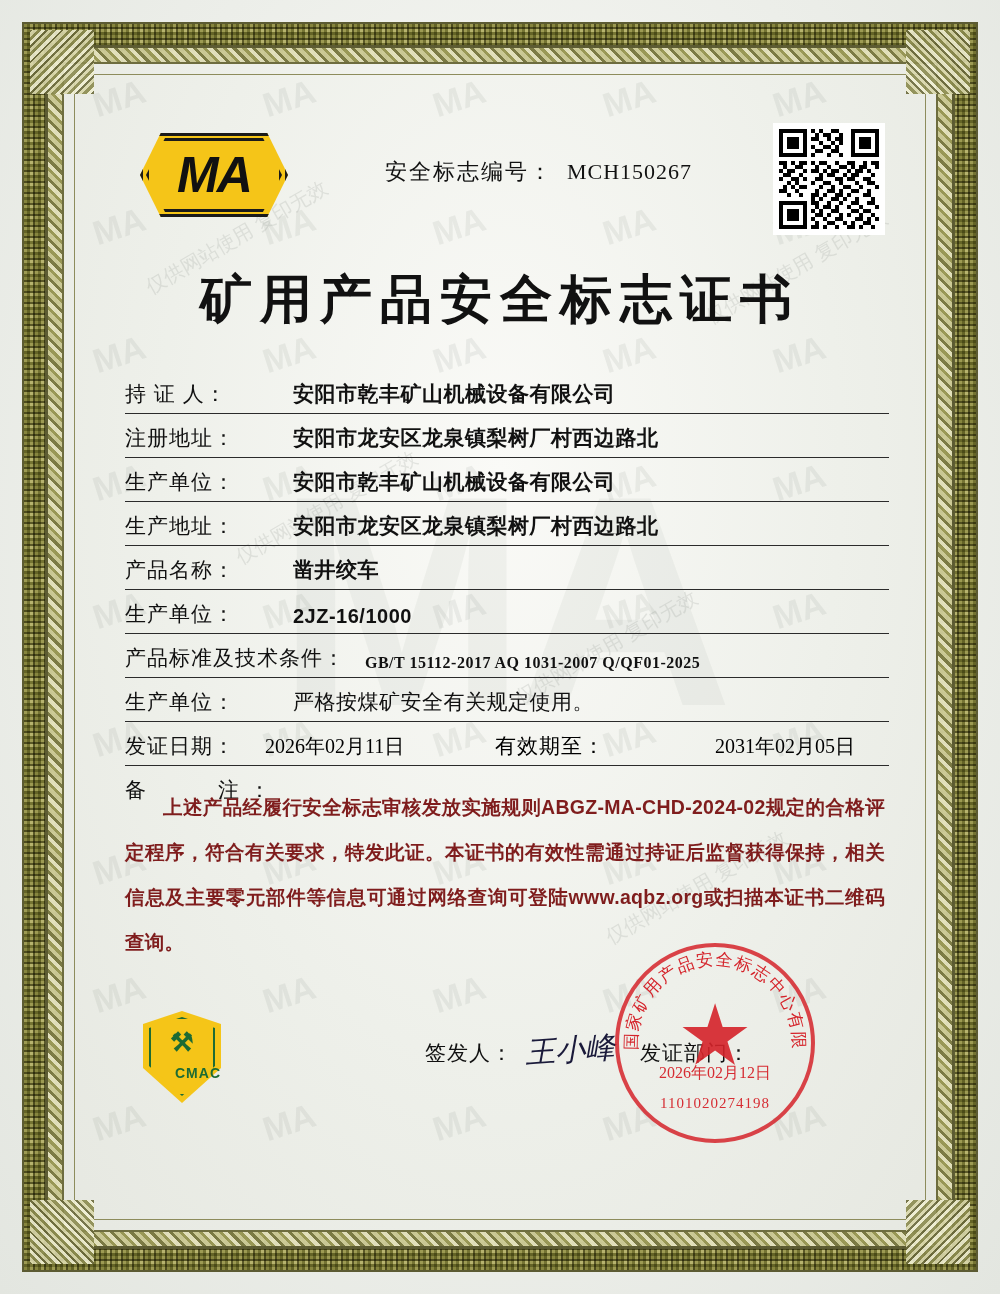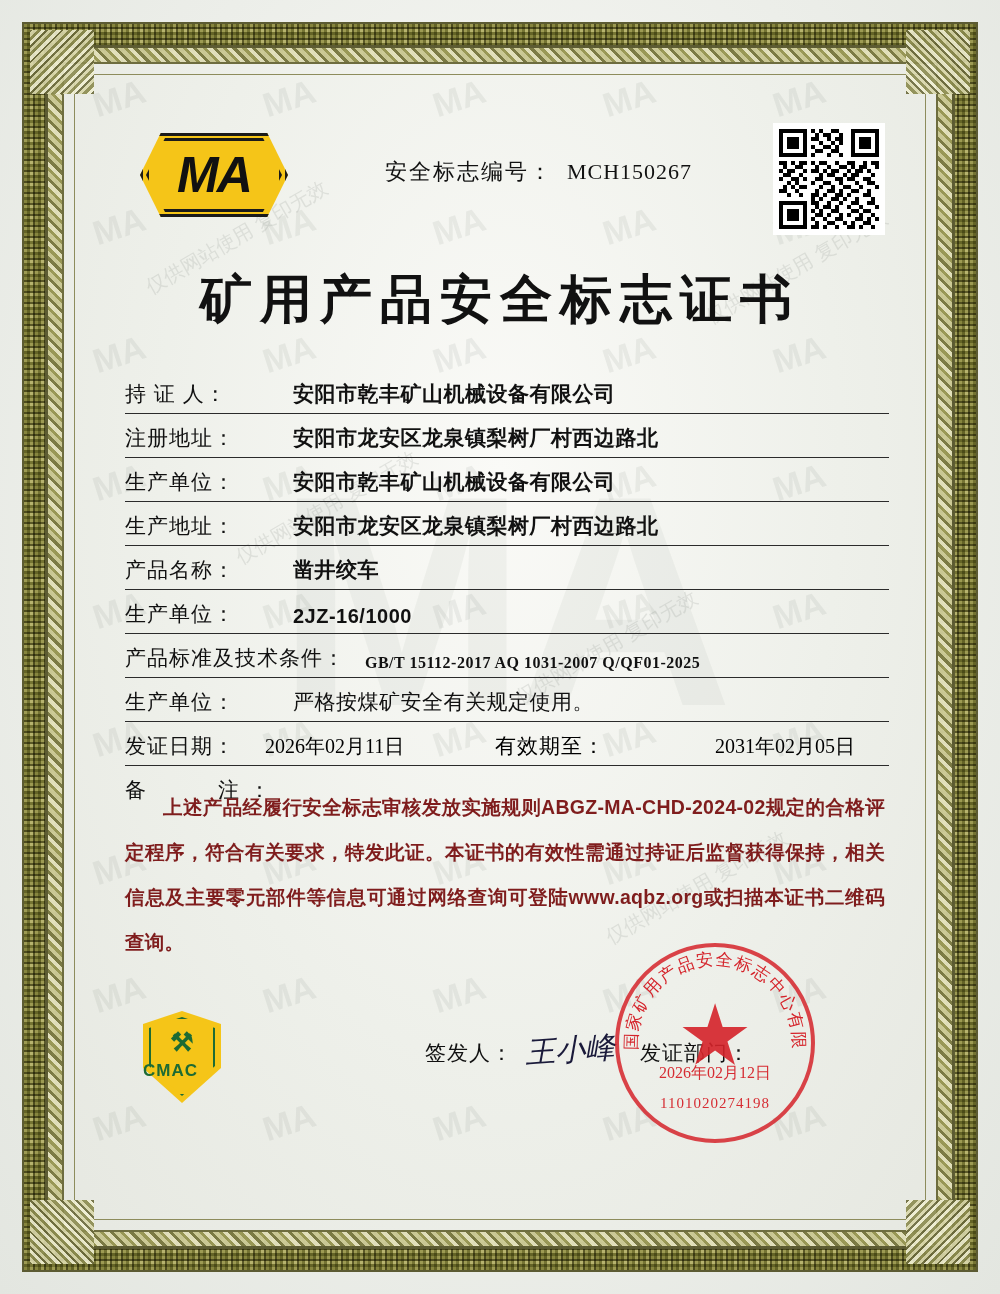--- a/index.html
+++ b/index.html
@@ -186,22 +186,22 @@
   .cmac .shield-in{
     position:absolute;left:6px;top:6px;right:6px;bottom:7px;
     clip-path:polygon(50% 0%,100% 14%,100% 62%,50% 100%,0% 62%,0% 14%);
     background:#f5c518;box-shadow:inset 0 0 0 2px #1d6b34;
   }
   .cmac .mark{
     position:absolute;left:0;right:0;top:20px;text-align:center;
     color:#1d6b34;font-size:26px;font-weight:bold;line-height:22px;
   }
   .cmac .cmac-text{
-    position:absolute;left:0;right:0;bottom:22px;text-align:left;
-    color:#1d6b34;font-size:17px;font-weight:bold;letter-spacing:1px;
+    position:absolute;left:0;right:0;bottom:22px;text-align:right;
+    color:#1d6b34;font-size:14px;font-weight:bold;letter-spacing:1px;
   }
 
   .signer{
     position:absolute;left:330px;bottom:132px;font-size:21px;color:#111;letter-spacing:1px;text-align:center;
   }
   .sign-script{
     position:absolute;left:430px;bottom:128px;font-size:30px;color:#1a1a3a;
     font-family:"DejaVu Serif",serif;font-style:italic;transform:rotate(-4deg);
   }
   .dept{

